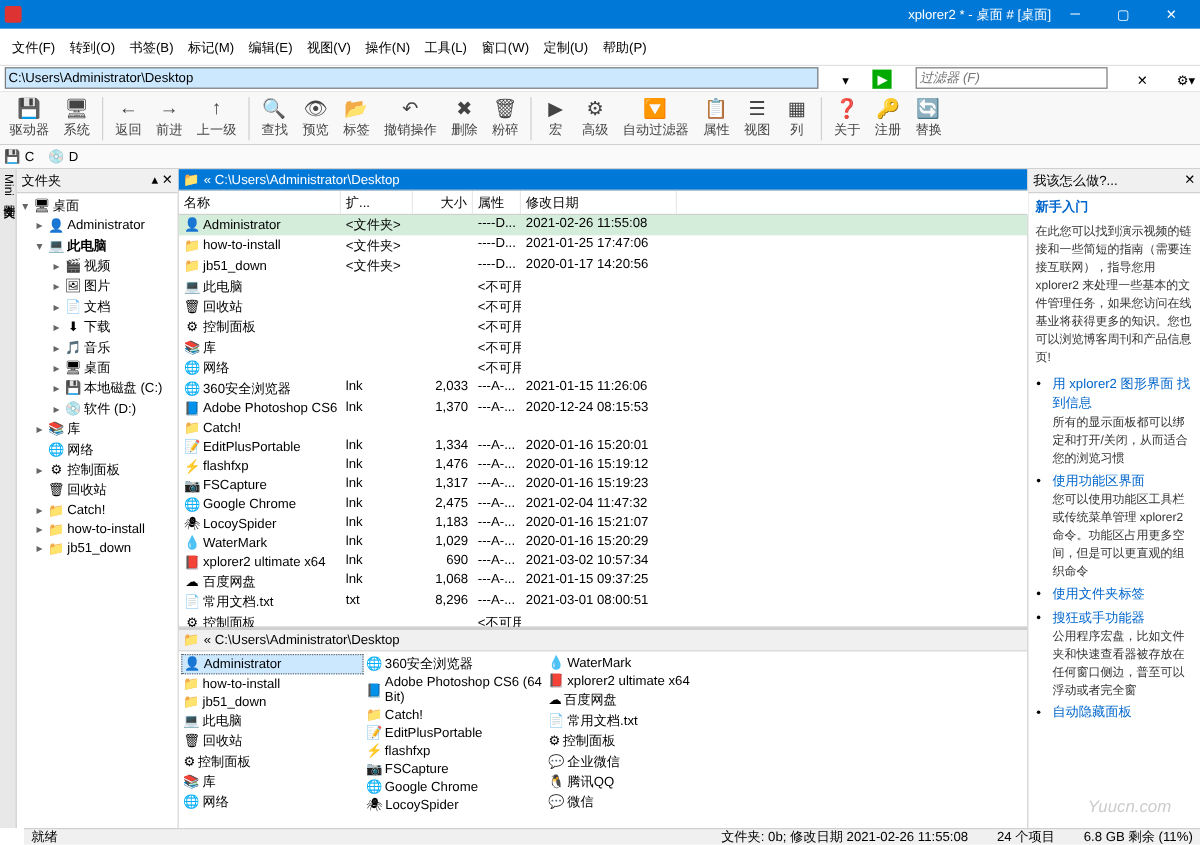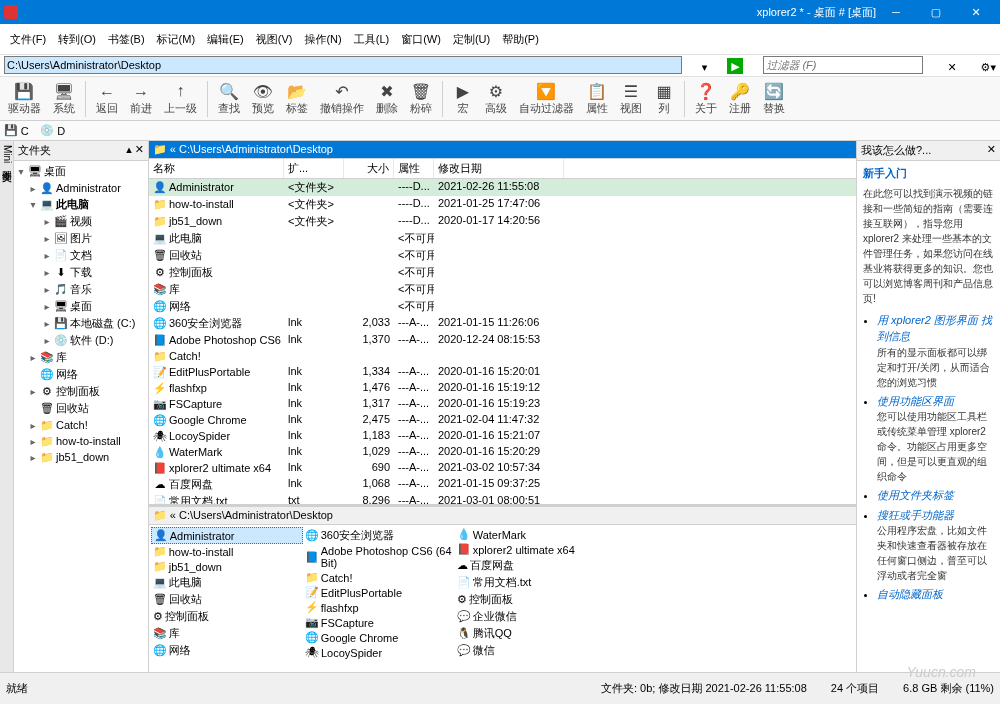--- a/index.html
+++ b/index.html
@@ -57,24 +57,24 @@
 .gitem { width: 152px; padding: 1px 2px; display: flex; align-items: center; gap: 2px; font-size: 11px; cursor: default; }
 .gitem.sel { border: 1px dotted #666; background: #cce8ff; }
 
 .right { width: 144px; border-left: 1px solid #d0d0d0; display: flex; flex-direction: column; }
 .right-body { flex: 1; overflow: auto; padding: 4px 6px; font-size: 11px; line-height: 1.5; }
 .right-body h3 { font-size: 11px; color: #0066cc; margin-bottom: 4px; }
 .right-body .desc { color: #333; margin-bottom: 6px; font-size: 10px; }
 .right-body a { color: #06c; }
 .right-body ul { list-style: disc; padding-left: 14px; }
 .right-body li { margin-bottom: 3px; }
-.right-body li .t { color: #06c; font-style: italic; }
+.right-body li .t { color: #06c; }
 .right-body li .d { color: #333; font-size: 10px; display: block; }
 
-.status { height: 32px; background: #f0f0f0; border-top: 1px solid #d0d0d0; display: flex; align-items: center; padding: 0 6px; font-size: 11px; gap: 24px; }
+.status { height: 14px; background: #f0f0f0; border-top: 1px solid #d0d0d0; display: flex; align-items: center; padding: 0 6px; font-size: 11px; gap: 24px; margin-left: 20px; }
 .status .seg { white-space: nowrap; }
 .status .sp { flex: 1; }
 </style>
 </head>
 <body>
 
 <div class="titlebar">
   <span class="icon"></span>
   <span class="title">xplorer2 * - 桌面 # [桌面]</span>
   <span class="winbtn">─</span>

